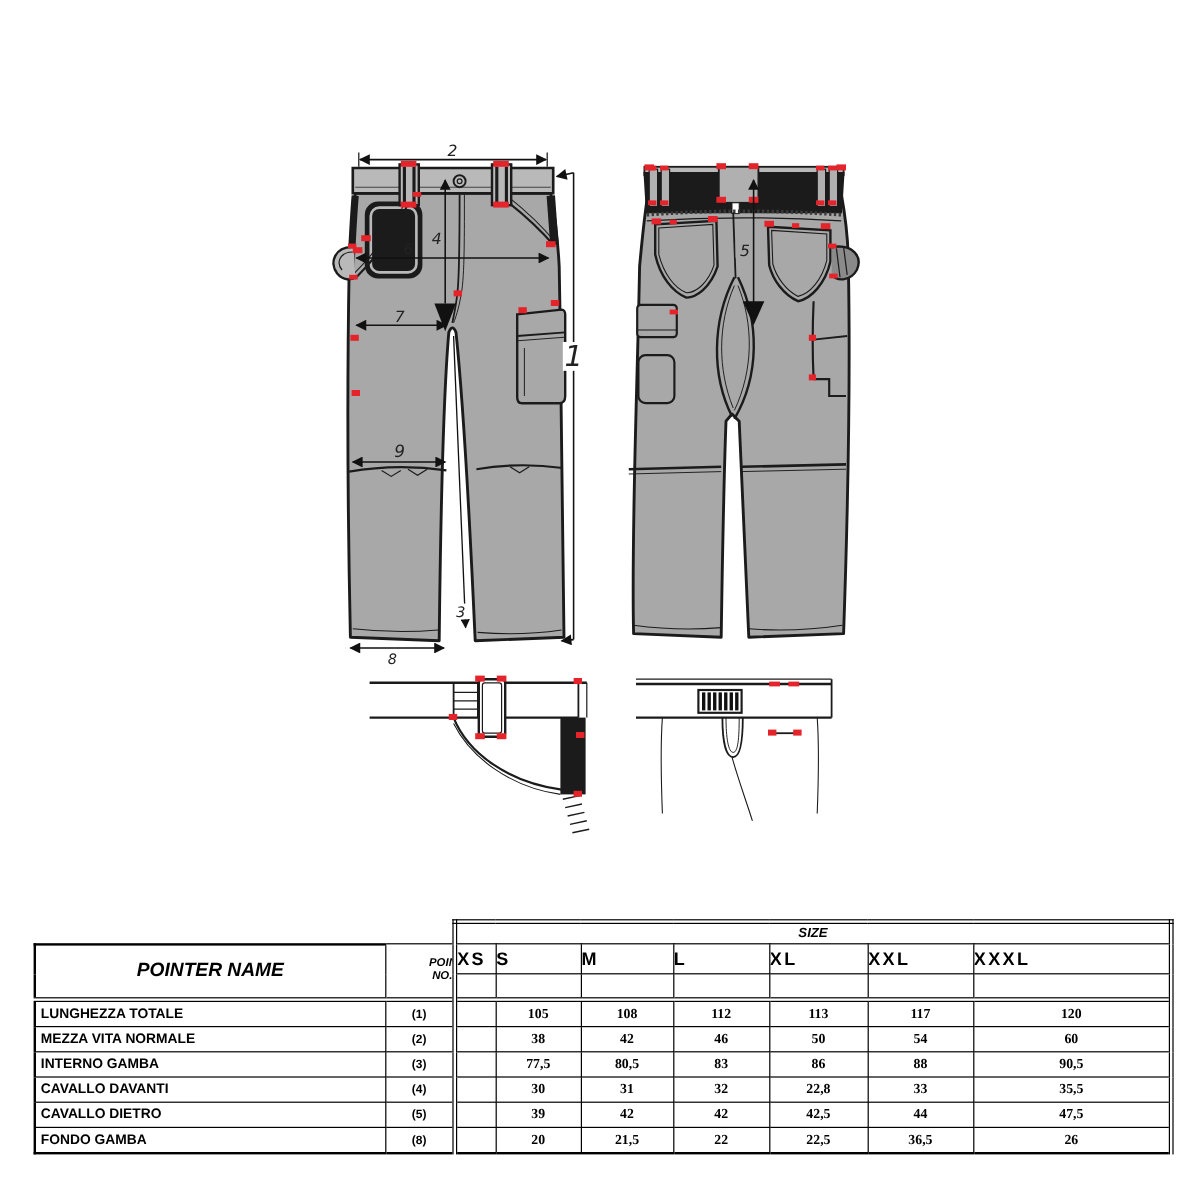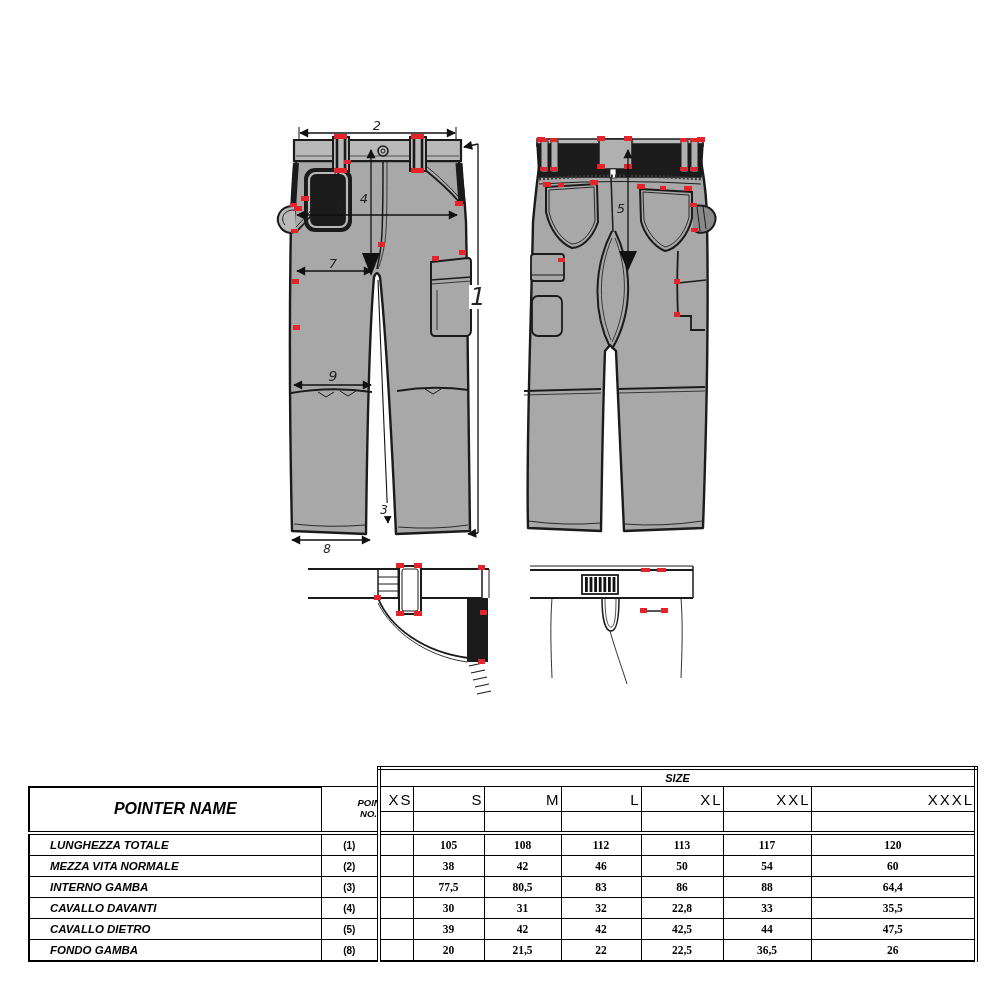--- a/index.html
+++ b/index.html
@@ -14,27 +14,27 @@
         font-family:"Liberation Sans",sans-serif;color:#000;}
   td{border:1.5px solid #000;padding:0;overflow:hidden;white-space:nowrap;}
   td.ghost{border:none;}
   td.size-span{border-top:4px double #000;border-left:4px double #000;border-right:4px double #000;
                border-bottom:1.5px solid #000;text-align:center;font-size:11px;font-weight:bold;
                font-style:italic;height:16px;}
   td.name-h{border-left:2px solid #000;border-top:2px solid #000;text-align:center;
             font-size:16px;font-weight:bold;font-style:italic;}
   td.no-h{text-align:right;font-size:9.5px;font-weight:bold;font-style:italic;
           line-height:1.15;white-space:normal;padding-left:36px;}
-  td.sz{text-align:right;font-size:15px;font-weight:normal;letter-spacing:2px;height:24px;}
+  td.sz{text-align:left;font-size:15px;font-weight:bold;letter-spacing:2px;height:24px;}
   td.blank{height:19px;}
   td.dl{border-left:4px double #000;}
   td.dr{border-right:4px double #000;}
   tr.first-data td{border-top:4px double #000;}
   td.nm{border-left:2px solid #000;text-align:left;font-size:11.5px;font-weight:bold;
-        padding-left:20px;height:20px;font-style:italic;}
+        padding-left:4px;height:20px;}
   td.no{text-align:center;font-size:10px;font-weight:bold;}
   td.val{text-align:center;font-size:11.5px;font-weight:bold;font-family:Liberation Serif, serif;}
   tr.last-data td{border-bottom:2.5px solid #000;}
 </style>
 </head>
 <body>
 
 <div id="page">
 
 <svg id="drawing" width="1000" height="760" viewBox="0 0 1000 760">
@@ -367,21 +367,21 @@
           </tr>
           <tr class="">
             <td class="nm">INTERNO GAMBA</td>
             <td class="no">(3)</td>
             <td class="val dl"></td>
             <td class="val">77,5</td>
             <td class="val">80,5</td>
             <td class="val">83</td>
             <td class="val">86</td>
             <td class="val">88</td>
-            <td class="val dr">64,4</td>
+            <td class="val dr">90,5</td>
           </tr>
           <tr class="">
             <td class="nm">CAVALLO DAVANTI</td>
             <td class="no">(4)</td>
             <td class="val dl"></td>
             <td class="val">30</td>
             <td class="val">31</td>
             <td class="val">32</td>
             <td class="val">22,8</td>
             <td class="val">33</td>

